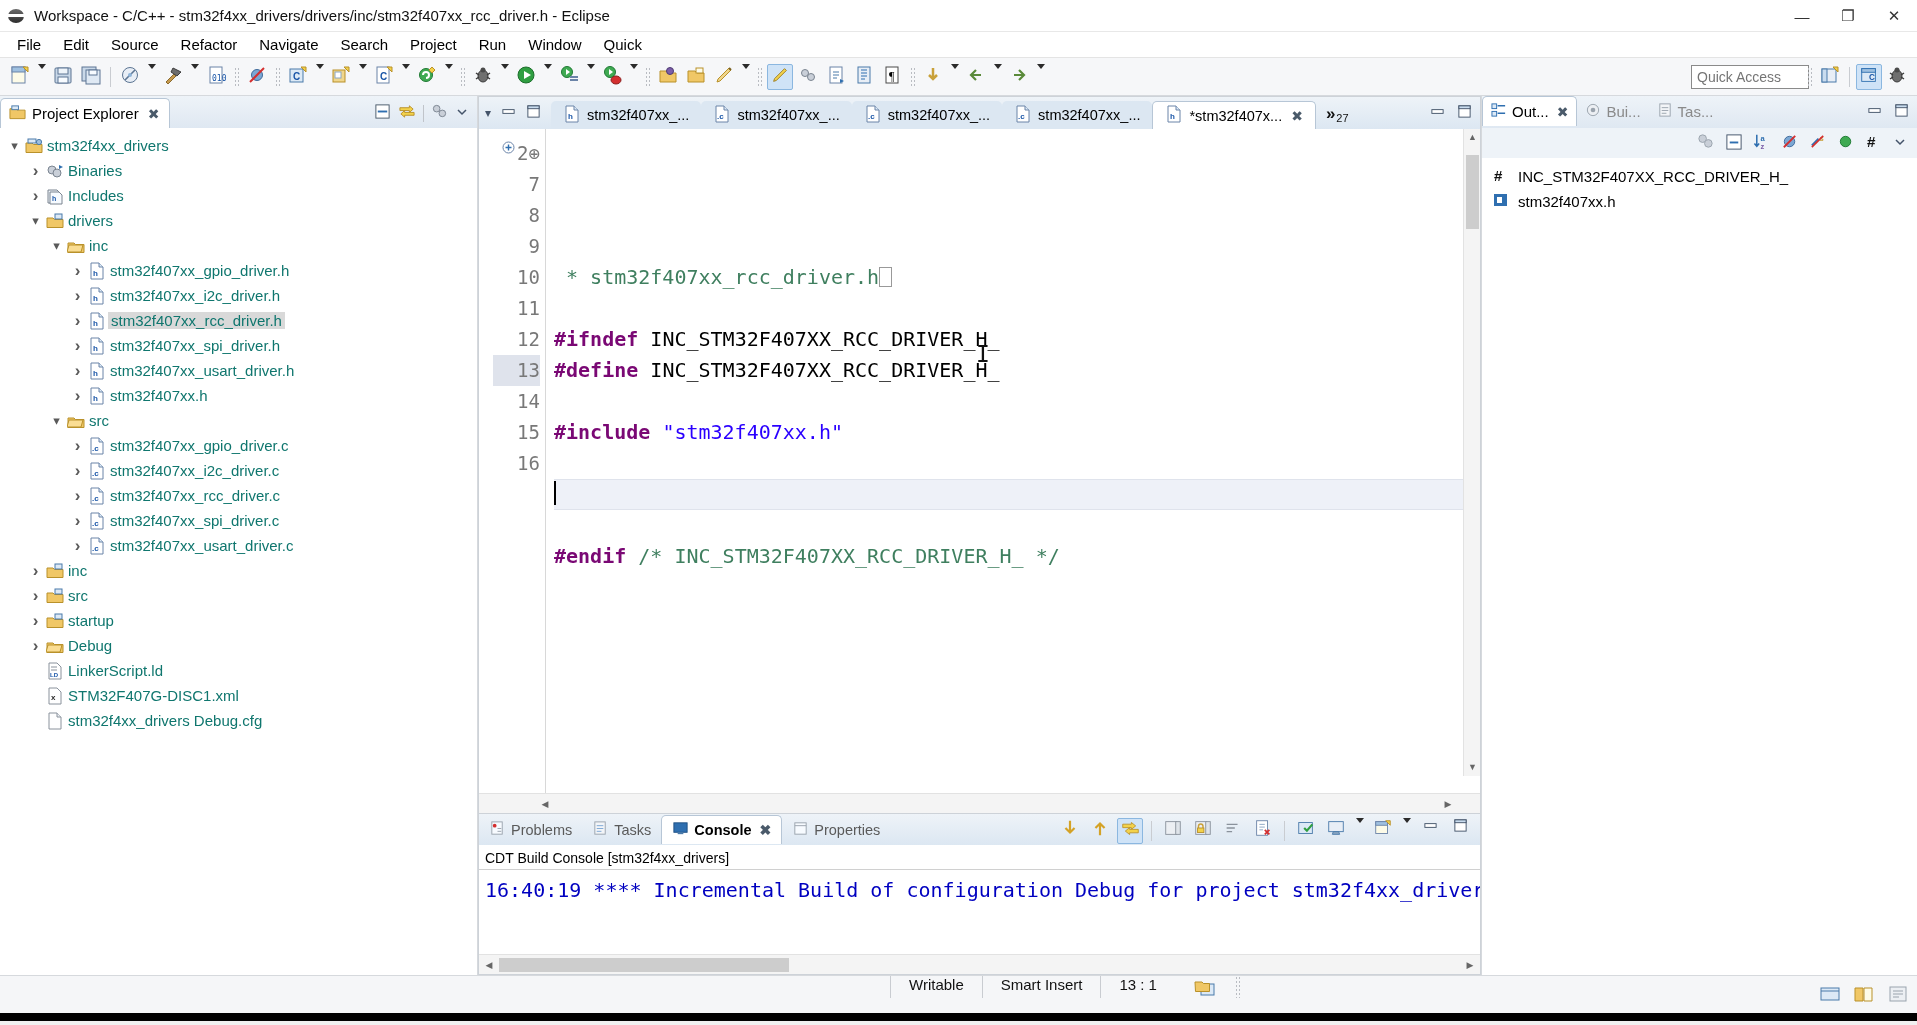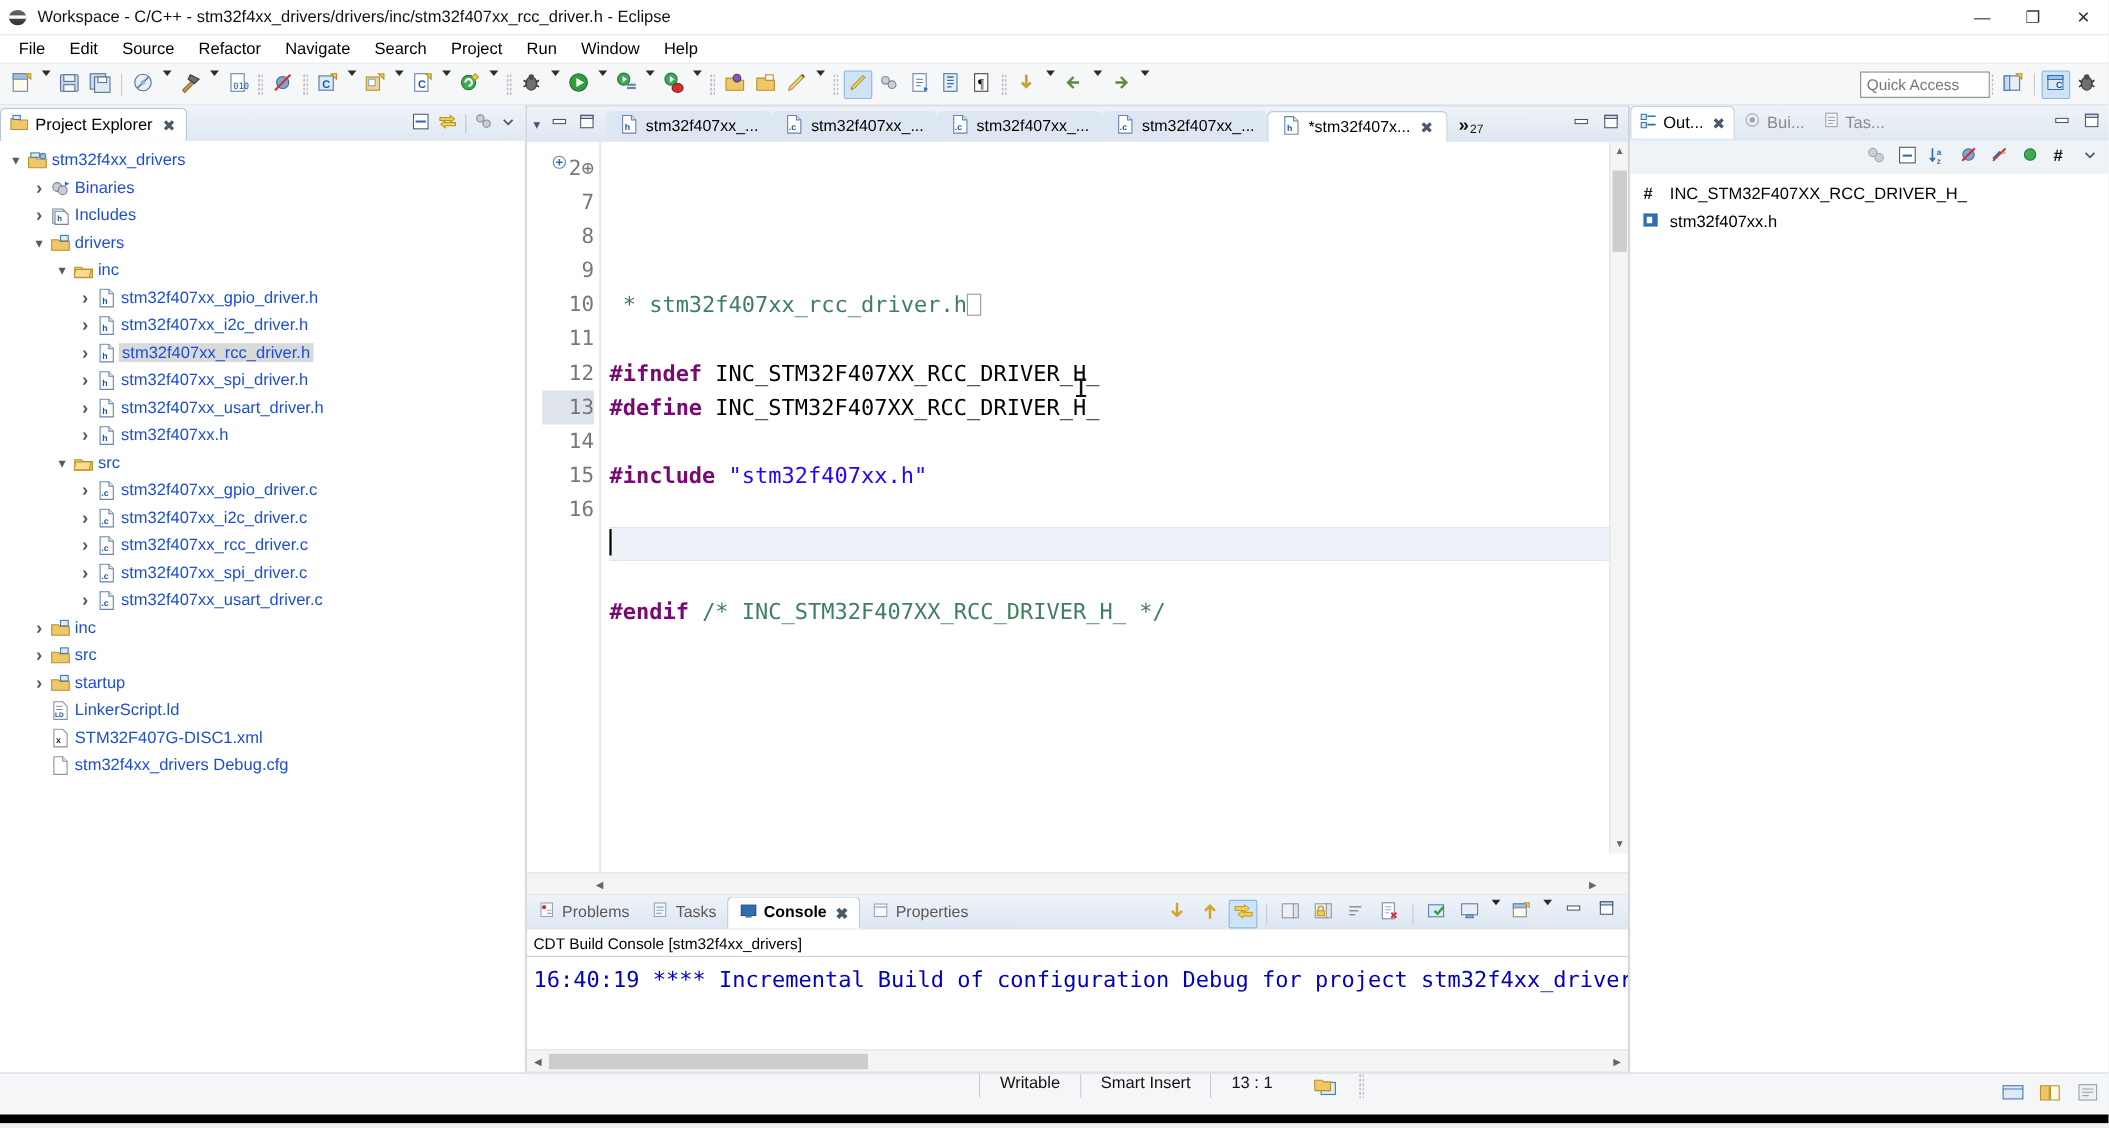--- a/index.html
+++ b/index.html
@@ -90,21 +90,21 @@
   .view-tab {
     display:flex; align-items:center; gap:6px; height:30px;
     padding:0 10px 0 8px;
     background:#fff;
     border-top-left-radius:5px; border-top-right-radius:5px;
     border-top:1px solid #b7c6d6; border-left:1px solid #b7c6d6; border-right:1px solid #b7c6d6;
     font-size:15px; color:#000; font-weight:400;
   }
   .tab-close { font-size:14px; color:#4a5a6a; margin-left:3px; }
   .view-tools { position:absolute; right:8px; bottom:5px; display:flex; align-items:center; gap:7px; }
-  .tree { padding-top:5px; font-size:15px; color:#1d4ed8; }
+  .tree { padding-top:5px; font-size:15px; color:#0f766e; }
   .trow { display:flex; align-items:center; height:25px; padding-left:6px; white-space:nowrap; }
   .trow.sel .tlabel { background:#d9d9d9; padding:0 3px; }
   .chev { width:17px; flex:none; color:#5a5a5a; font-size:13px; text-align:center; }
   .chev.open::before { content:"\25BE"; }
   .chev.closed::before { content:"\203A"; font-size:17px; font-weight:bold; }
   .chev.blank::before { content:""; }
   .ticon { width:22px; flex:none; display:flex; align-items:center; justify-content:center; }
   .tlabel { padding-left:2px; }
 
   
@@ -234,21 +234,21 @@
 <div class="menubar">
   <div class="menu-item">File</div>
   <div class="menu-item">Edit</div>
   <div class="menu-item">Source</div>
   <div class="menu-item">Refactor</div>
   <div class="menu-item">Navigate</div>
   <div class="menu-item">Search</div>
   <div class="menu-item">Project</div>
   <div class="menu-item">Run</div>
   <div class="menu-item">Window</div>
-  <div class="menu-item">Help</div>
+  <div class="menu-item">Quick</div>
 </div>
 
 <div class="toolbar">
   <div class="tb">
       <svg width="22" height="22" viewBox="0 0 22 22">
         <rect x="3" y="3" width="13" height="16" fill="#fdfbe8" stroke="#6b84a8"></rect>
         <rect x="3" y="3" width="13" height="5" fill="#9fc0e0" stroke="#6b84a8"></rect>
         <path d="M14 3 l5 0 l0 5 z" fill="#f3d24a" stroke="#b9912a"></path>
       </svg>
     </div>
@@ -701,20 +701,30 @@
         </div>
         <div class="trow" style="padding-left: 27px;">
           <span class="chev closed"></span>
           <span class="ticon">
             <svg width="18" height="18" viewBox="0 0 18 18">
               <path d="M1 6 h6 l1.5 1.5 h8.5 v8 h-16 z" fill="#f0c766" stroke="#b9912a"></path>
               <rect x="9" y="2" width="7" height="5" fill="#dce9f6" stroke="#4a7aaa"></rect>
             </svg>
           </span>
           <span class="tlabel">startup</span>
+        </div>
+        <div class="trow" style="padding-left: 27px;">
+          <span class="chev closed"></span>
+          <span class="ticon">
+            <svg width="18" height="18" viewBox="0 0 18 18">
+              <path d="M1 6 h6 l1.5 1.5 h8.5 v8 h-16 z" fill="#f0c766" stroke="#b9912a"></path>
+              <path d="M2 8 h14 l-2 7 h-14 z" fill="#fadd93" stroke="#b9912a"></path>
+            </svg>
+          </span>
+          <span class="tlabel">Debug</span>
         </div>
         <div class="trow" style="padding-left: 27px;">
           <span class="chev blank"></span>
           <span class="ticon">
             <svg width="18" height="18" viewBox="0 0 18 18">
               <path d="M3 1 h8 l4 4 v12 h-12 z" fill="#fff" stroke="#8a929c"></path>
               <path d="M5 5 h6 M5 8 h6" stroke="#8a929c"></path>
               <text x="4" y="15" font-size="6" fill="#1a56a8" font-weight="bold">LD</text>
             </svg>
           </span>

